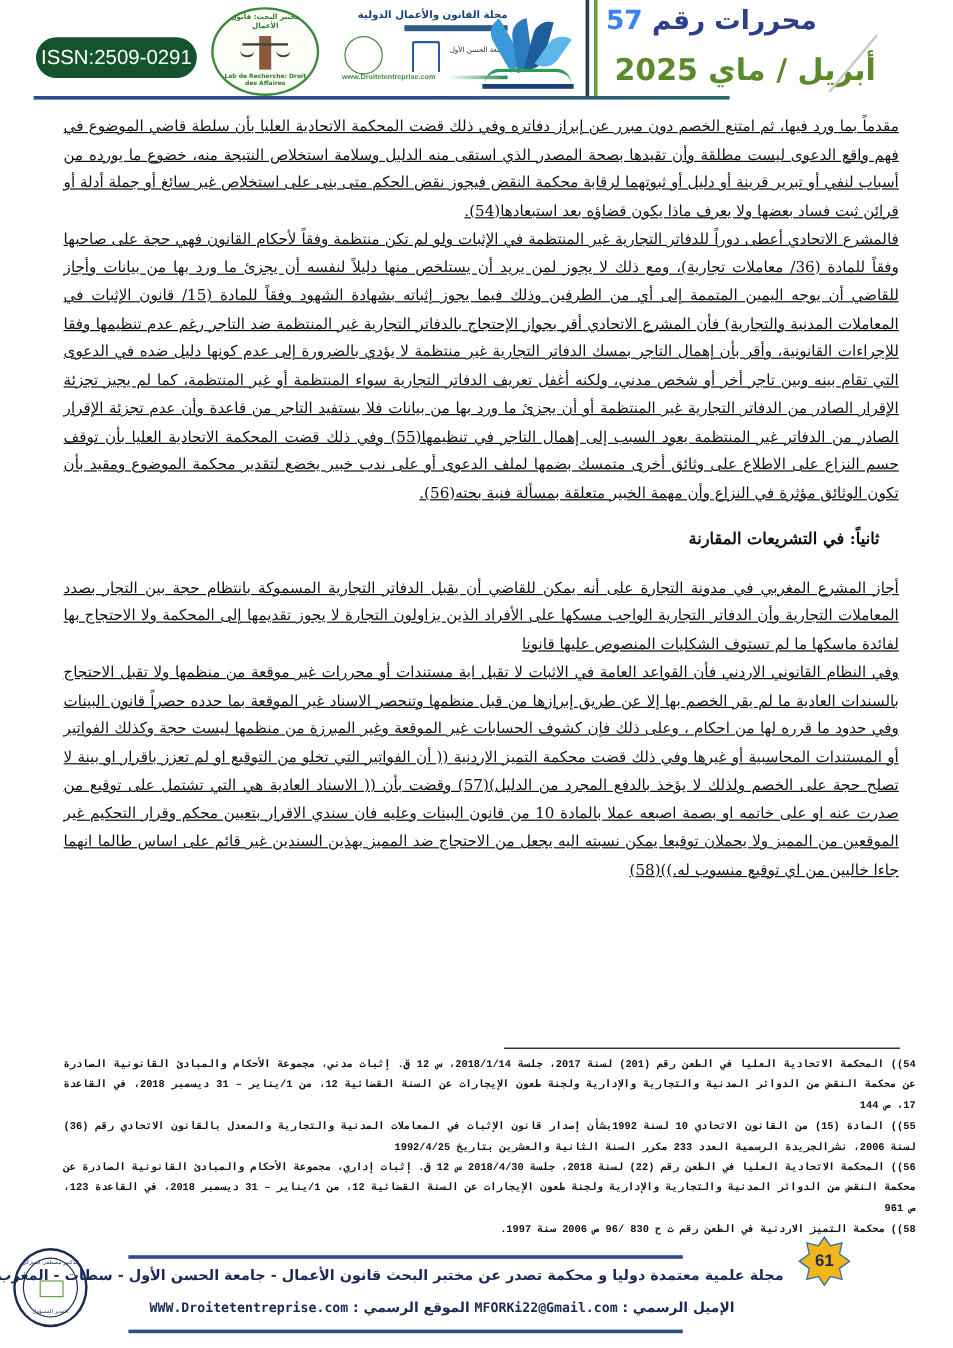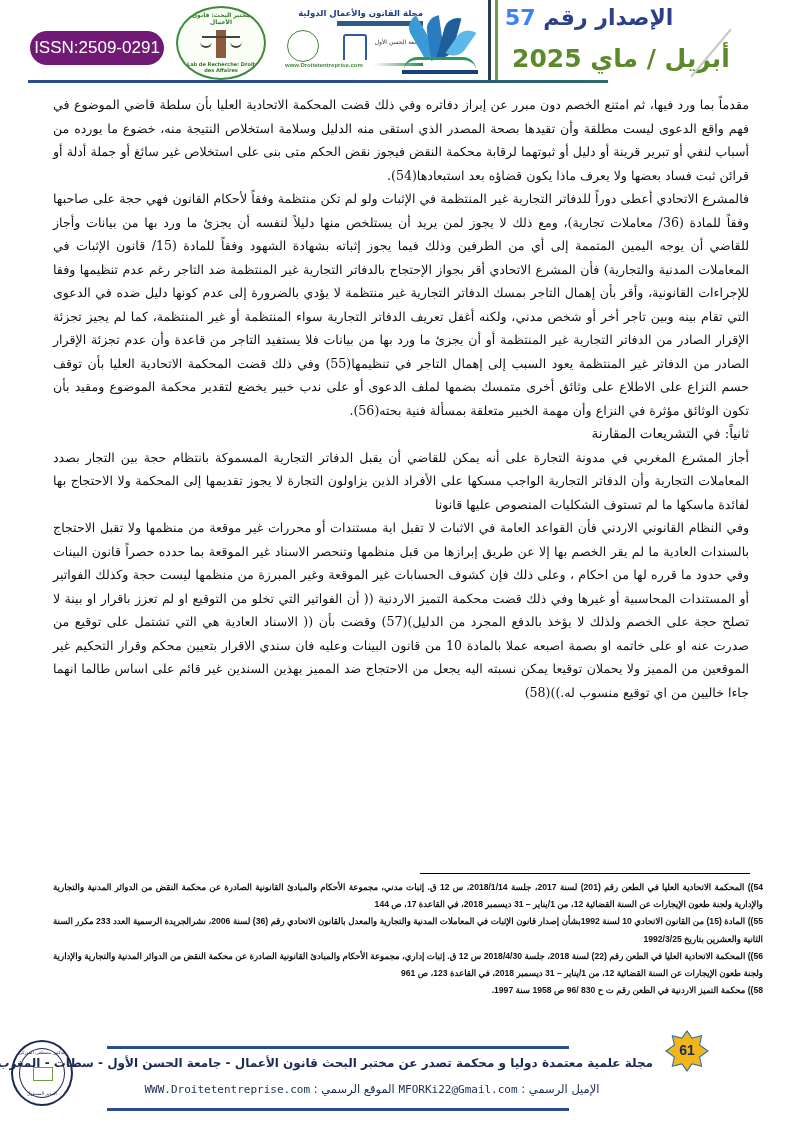--- a/index.html
+++ b/index.html
@@ -2,21 +2,21 @@
 <html><head>
   <meta charset="utf-8">
   <style>
     html, body { margin: 0; padding: 0; background: #ffffff; }
     body { width: 794px; height: 1123px; position: relative; overflow: hidden;
            font-family: "DejaVu Sans", "Liberation Sans", sans-serif; color: #111; }
 
     
     .header { position: absolute; left: 0; top: 0; width: 794px; height: 84px; }
     .issn { position: absolute; left: 30px; top: 31px; width: 134px; height: 34px;
-            background: #701a75; border-radius: 17px; color: #fff; font-size: 17px;
+            background: #14532d; border-radius: 17px; color: #fff; font-size: 17px;
             font-family: "Liberation Sans", sans-serif; line-height: 34px; text-align: center; }
     .seal { position: absolute; left: 176px; top: 6px; width: 86px; height: 70px;
             border: 2px solid #3f8a3a; border-radius: 50%; background: #fbfdf7; }
     .seal .ring-text { position: absolute; left: 6px; top: 3px; width: 74px; font-size: 6px;
             color: #2f7a2a; text-align: center; direction: rtl; font-weight: bold; }
     .seal .ring-bottom { position: absolute; left: 6px; bottom: 5px; width: 74px; font-size: 5px;
             color: #2f7a2a; text-align: center; font-weight: bold; }
     .seal .pillar { position: absolute; left: 38px; top: 22px; width: 10px; height: 28px;
             background: #8b5a3a; }
     .seal .scale { position: absolute; left: 24px; top: 28px; width: 38px; height: 2px; background: #444; }
@@ -58,48 +58,48 @@
             color: #5a8a2a; white-space: nowrap; }
     .diag-line { position: absolute; left: 710px; top: 22px; width: 2px; height: 62px; background: #c8c8c8;
             transform: rotate(40deg); }
 
     .header-rule { position: absolute; left: 28px; top: 80px; width: 580px; height: 3px;
             background: linear-gradient(90deg, #2d4d8a 0%, #2d4d8a 55%, #2c6a6a 100%); }
 
     
     .content { position: absolute; left: 53px; top: 93px; width: 696px; direction: rtl; }
     .content p { margin: 0; font-family: "DejaVu Serif", "Liberation Serif", serif; font-size: 12.6px;
-            line-height: 23.5px; text-align: justify; color: #111; }
-    .content h3 { margin: 0; font-family: "DejaVu Serif", "Liberation Serif", serif; font-size: 13.5px;
-            line-height: 23.5px; font-weight: normal; color: #111; }
+            line-height: 23.5px; text-align: justify; color: #111; text-decoration: underline; }
+    .content h3 { margin: 16px; font-family: "DejaVu Serif", "Liberation Serif", serif; font-size: 13.5px;
+            line-height: 23.5px; font-weight: bold; color: #111; }
 
     
     .fn-rule { position: absolute; left: 420px; top: 873px; width: 330px; height: 1px; background: #000; }
     .footnotes { position: absolute; left: 53px; top: 879px; width: 710px; direction: rtl; }
-    .footnotes p { margin: 0; font-family: Liberation Sans, sans-serif; font-size: 8.6px;
+    .footnotes p { margin: 0; font-family: Liberation Mono, monospace; font-size: 8.6px;
             line-height: 17.2px; color: #111; font-weight: bold; text-align: justify; }
 
     
     .footer { position: absolute; left: 0; top: 1030px; width: 794px; height: 93px; }
     .foot-seal { position: absolute; left: 11px; top: 10px; width: 58px; height: 62px; border: 2px solid #1b2a55;
             border-radius: 50%; background: #fff; }
     .foot-seal .inner { position: absolute; left: 6px; top: 6px; width: 44px; height: 48px;
             border: 1px solid #1b2a55; border-radius: 50%; }
     .foot-seal .txt-top { position: absolute; left: 4px; top: 8px; width: 50px; font-size: 4.5px; color: #1b2a55;
             text-align: center; direction: rtl; }
     .foot-seal .txt-bot { position: absolute; left: 4px; bottom: 8px; width: 50px; font-size: 4.5px; color: #1b2a55;
             text-align: center; direction: rtl; }
     .foot-seal .mid { position: absolute; left: 20px; top: 25px; width: 18px; height: 12px;
             border: 1px solid #6a9f45; }
     .foot-rule-top { position: absolute; left: 107px; top: 16px; width: 462px; height: 3px; background: #2d4d8a; }
     .foot-rule-bot { position: absolute; left: 107px; top: 78px; width: 462px; height: 3px; background: #2d4d8a; }
     .foot-line1 { position: absolute; left: 107px; top: 26px; width: 546px; direction: rtl; text-align: right;
             font-size: 12px; font-weight: bold; color: #1b2a55; white-space: nowrap; }
-    .foot-line2 { position: absolute; left: 132px; top: 52px; width: 480px; direction: rtl; text-align: center;
-            font-size: 11.5px; font-weight: normal; color: #1b2a55; white-space: nowrap; }
+    .foot-line2 { position: absolute; left: 132px; top: 52px; width: 480px; direction: rtl; text-align: left;
+            font-size: 11.5px; font-weight: bold; color: #1b2a55; white-space: nowrap; }
     .foot-line2 .ltr { direction: ltr; unicode-bidi: embed; font-family: "DejaVu Sans Mono", monospace; font-size: 11px; }
 
     .page-badge { position: absolute; left: 663px; top: 2px; width: 48px; height: 38px; }
     .page-badge .star { position: absolute; left: 4px; top: 0; width: 40px; height: 38px; background: #f2b51a;
             clip-path: polygon(50% 0%, 62% 18%, 85% 12%, 80% 35%, 100% 50%, 80% 65%, 85% 88%, 62% 82%, 50% 100%, 38% 82%, 15% 88%, 20% 65%, 0% 50%, 20% 35%, 15% 12%, 38% 18%); }
     .page-badge .star-edge { position: absolute; left: 2px; top: -2px; width: 44px; height: 42px; background: #2a6fb0;
             clip-path: polygon(50% 0%, 62% 18%, 85% 12%, 80% 35%, 100% 50%, 80% 65%, 85% 88%, 62% 82%, 50% 100%, 38% 82%, 15% 88%, 20% 65%, 0% 50%, 20% 35%, 15% 12%, 38% 18%); }
     .page-badge .num { position: absolute; left: 0; top: 10px; width: 48px; text-align: center; font-size: 14px;
             font-weight: bold; color: #1b2a55; font-family: "Liberation Sans", sans-serif; }
   </style>
@@ -134,43 +134,43 @@
     <div class="leaf l3"></div>
     <div class="leaf l4"></div>
     <div class="book"></div>
     <div class="book2"></div>
   </div>
 
   <div class="vbar-1"></div>
   <div class="vbar-2"></div>
 
   <div class="issue-line">
-    <span>الإصدار رقم</span>
+    <span>محررات رقم</span>
     <span class="num">57</span>
   </div>
   <div class="date-line">أبريل / ماي 2025</div>
   <div class="diag-line"></div>
 
   <div class="header-rule"></div>
 </div>
 
 <div class="content">
   <p>مقدماً بما ورد فيها، ثم امتنع الخصم دون مبرر عن إبراز دفاتره وفي ذلك قضت المحكمة الاتحادية العليا بأن سلطة قاضي الموضوع في فهم واقع الدعوى ليست مطلقة وأن تقيدها بصحة المصدر الذي استقى منه الدليل وسلامة استخلاص النتيجة منه، خضوع ما يورده من أسباب لنفي أو تبرير قرينة أو دليل أو ثبوتهما لرقابة محكمة النقض فيجوز نقض الحكم متى بنى على استخلاص غير سائغ أو جملة أدلة أو قرائن ثبت فساد بعضها ولا يعرف ماذا يكون قضاؤه بعد استبعادها(54).</p>
   <p>فالمشرع الاتحادي أعطى دوراً للدفاتر التجارية غير المنتظمة في الإثبات ولو لم تكن منتظمة وفقاً لأحكام القانون فهي حجة على صاحبها وفقاً للمادة (36/ معاملات تجارية)، ومع ذلك لا يجوز لمن يريد أن يستلخص منها دليلاً لنفسه أن يجزئ ما ورد بها من بيانات وأجاز للقاضي أن يوجه اليمين المتممة إلى أي من الطرفين وذلك فيما يجوز إثباته بشهادة الشهود وفقاً للمادة (15/ قانون الإثبات في المعاملات المدنية والتجارية) فأن المشرع الاتحادي أقر بجواز الإحتجاج بالدفاتر التجارية غير المنتظمة ضد التاجر رغم عدم تنظيمها وفقا للإجراءات القانونية، وأقر بأن إهمال التاجر بمسك الدفاتر التجارية غير منتظمة لا يؤدي بالضرورة إلى عدم كونها دليل ضده في الدعوى التي تقام بينه وبين تاجر أخر أو شخص مدني، ولكنه أغفل تعريف الدفاتر التجارية سواء المنتظمة أو غير المنتظمة،  كما لم يجيز تجزئة الإقرار الصادر من الدفاتر التجارية غير المنتظمة أو أن يجزئ ما ورد بها من بيانات فلا يستفيد التاجر من قاعدة وأن عدم تجزئة الإقرار الصادر من الدفاتر غير المنتظمة  يعود السبب إلى إهمال التاجر في تنظيمها(55) وفي ذلك قضت المحكمة الاتحادية العليا بأن توقف حسم النزاع على الاطلاع على وثائق أخرى متمسك بضمها لملف الدعوى أو على ندب خبير يخضع لتقدير محكمة الموضوع ومقيد بأن تكون الوثائق مؤثرة في النزاع وأن مهمة الخبير متعلقة بمسألة فنية بحته(56).</p>
   <h3>ثانياً: في التشريعات المقارنة</h3>
   <p>أجاز المشرع المغربي في مدونة التجارة على أنه يمكن للقاضي أن يقبل الدفاتر التجارية المسموكة بانتظام حجة بين التجار بصدد المعاملات التجارية وأن الدفاتر التجارية الواجب مسكها على الأفراد الذين يزاولون التجارة لا يجوز تقديمها إلى المحكمة ولا الاحتجاج بها لفائدة ماسكها ما لم تستوف الشكليات المنصوص عليها قانونا</p>
   <p>وفي النظام القانوني الاردني فأن القواعد العامة في الاثبات لا تقبل اية مستندات أو محررات غير موقعة من منظمها ولا تقبل الاحتجاج بالسندات العادية ما لم يقر الخصم بها إلا عن طريق إبرازها من قبل منظمها  وتنحصر الاسناد غير الموقعة بما حدده حصراً قانون البينات وفي حدود ما قرره لها من احكام ، وعلى ذلك فإن كشوف الحسابات غير الموقعة وغير المبرزة من منظمها ليست حجة وكذلك الفواتير أو المستندات المحاسبية أو غيرها وفي ذلك قضت محكمة التميز الاردنية (( أن الفواتير التي تخلو من التوقيع او لم تعزز باقرار او بينة لا تصلح حجة على الخصم ولذلك لا يؤخذ بالدفع المجرد من الدليل)(57) وقضت بأن (( الاسناد العادية هي التي تشتمل على توقيع من صدرت عنه او على خاتمه او بصمة اصبعه عملا بالمادة 10 من قانون البينات وعليه فان سندي الاقرار بتعيين محكم وقرار التحكيم غير الموقعين من المميز ولا يحملان توقيعا يمكن نسبته اليه يجعل من الاحتجاج ضد المميز بهذين السندين غير قائم على اساس طالما انهما جاءا خاليين من اي توقيع منسوب له.))(58)</p>
 </div>
 
 <div class="fn-rule"></div>
 <div class="footnotes">
   <p>54)) المحكمة الاتحادية العليا في الطعن رقم (201) لسنة 2017، جلسة 2018/1/14، س 12 ق. إثبات مدني، مجموعة الأحكام والمبادئ القانونية الصادرة عن محكمة النقض من الدوائر المدنية والتجارية والإدارية ولجنة طعون الإيجارات عن السنة القضائية 12، من 1/يناير – 31 ديسمبر 2018، في القاعدة 17، ص 144</p>
-  <p>55)) المادة (15) من القانون الاتحادي 10 لسنة 1992بشأن إصدار قانون الإثبات في المعاملات المدنية والتجارية والمعدل بالقانون الاتحادي رقم (36) لسنة 2006، نشرالجريدة الرسمية العدد 233 مكرر السنة الثانية والعشرين بتاريخ 1992/3/25</p>
+  <p>55)) المادة (15) من القانون الاتحادي 10 لسنة 1992بشأن إصدار قانون الإثبات في المعاملات المدنية والتجارية والمعدل بالقانون الاتحادي رقم (36) لسنة 2006، نشرالجريدة الرسمية العدد 233 مكرر السنة الثانية والعشرين بتاريخ 1992/4/25</p>
   <p>56)) المحكمة الاتحادية العليا في الطعن رقم (22) لسنة 2018، جلسة 2018/4/30 س 12 ق. إثبات إداري، مجموعة الأحكام والمبادئ القانونية الصادرة عن محكمة النقض من الدوائر المدنية والتجارية والإدارية ولجنة طعون الإيجارات عن السنة القضائية 12، من 1/يناير – 31 ديسمبر 2018، في القاعدة 123، ص 961</p>
-  <p>58)) محكمة التميز الاردنية في الطعن رقم ت ح 830 /96 ص 1958 سنة 1997.</p>
+  <p>58)) محكمة التميز الاردنية في الطعن رقم ت ح 830 /96 ص 2006 سنة 1997.</p>
 </div>
 
 <div class="footer">
   <div class="foot-seal">
     <div class="inner"></div>
     <div class="txt-top">الدكتور مصطفى الفوركي</div>
     <div class="mid"></div>
     <div class="txt-bot">المدير المسؤول</div>
   </div>
 

